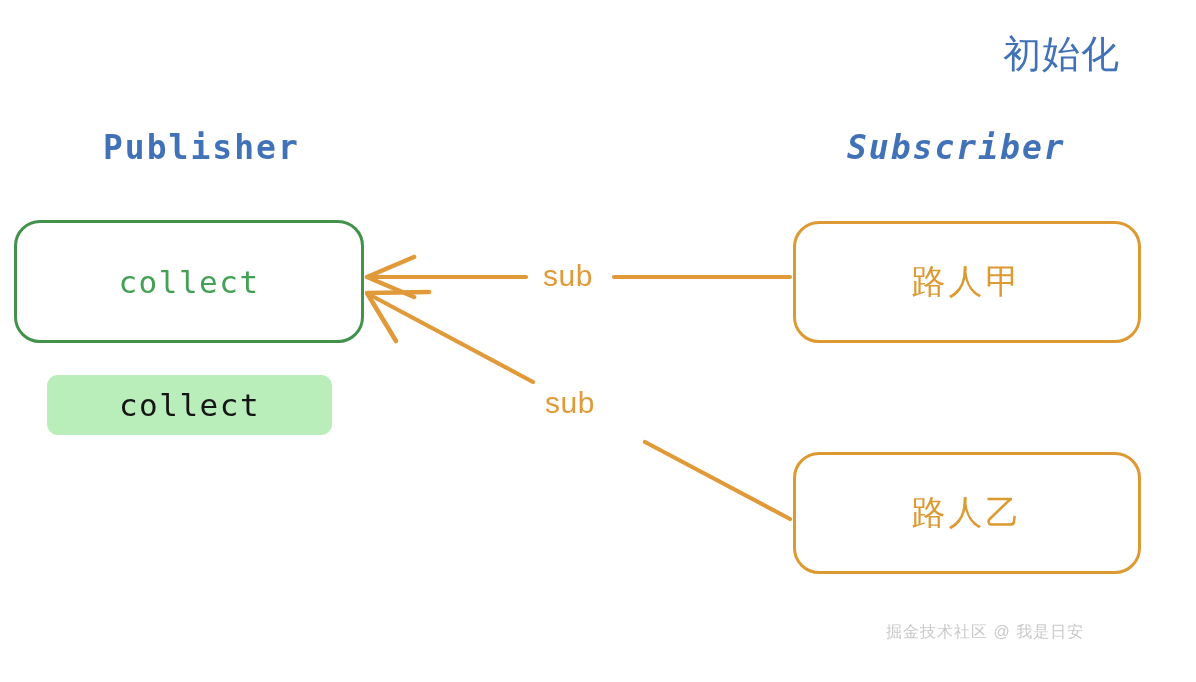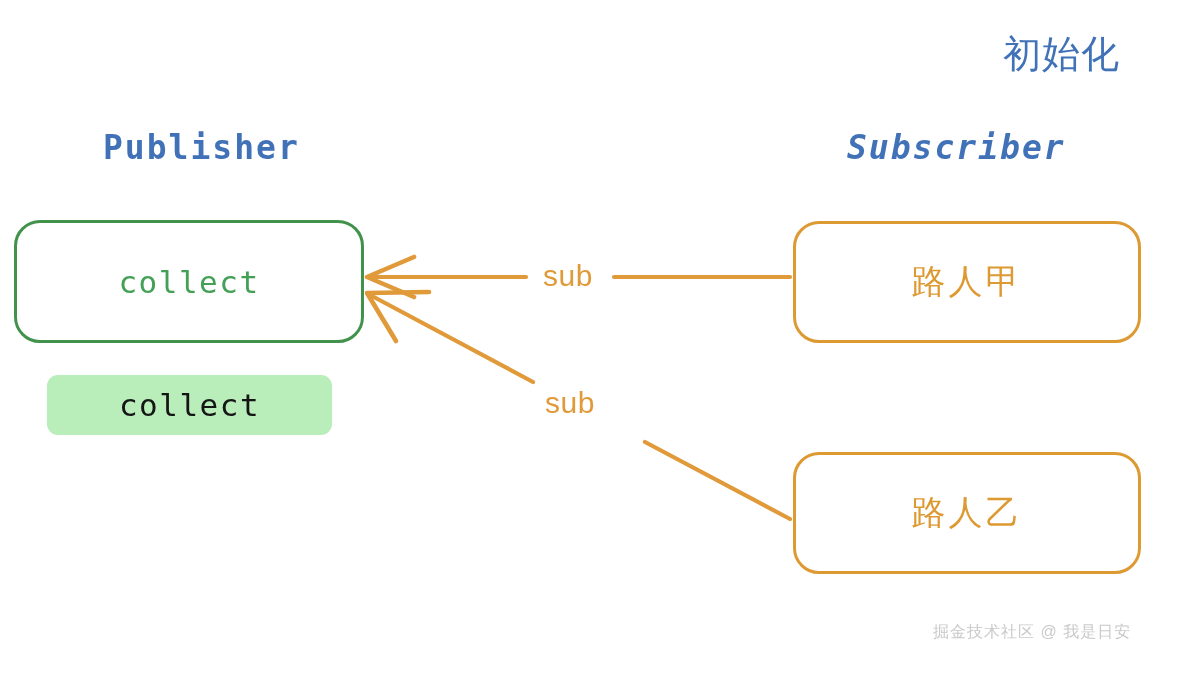--- a/index.html
+++ b/index.html
@@ -140,21 +140,20 @@
 
   
   #watermark {
     left: 886px;
     top: 622px;
     font-size: 16px;
     color: #c9c9c9;
     font-family: "Liberation Sans", sans-serif;
     letter-spacing: 1px;
     white-space: nowrap;
-    margin-left: 47px;
   }
 </style>
 </head>
 <body>
 
 <svg id="canvas" viewBox="0 0 1196 682" xmlns="http://www.w3.org/2000/svg">
 
   <g>
     <line x1="790" y1="277" x2="614" y2="277" stroke="#e09a3a" stroke-width="4.2" stroke-linecap="round"></line>
     <line x1="526" y1="277" x2="372" y2="277" stroke="#e09a3a" stroke-width="4.2" stroke-linecap="round"></line>

